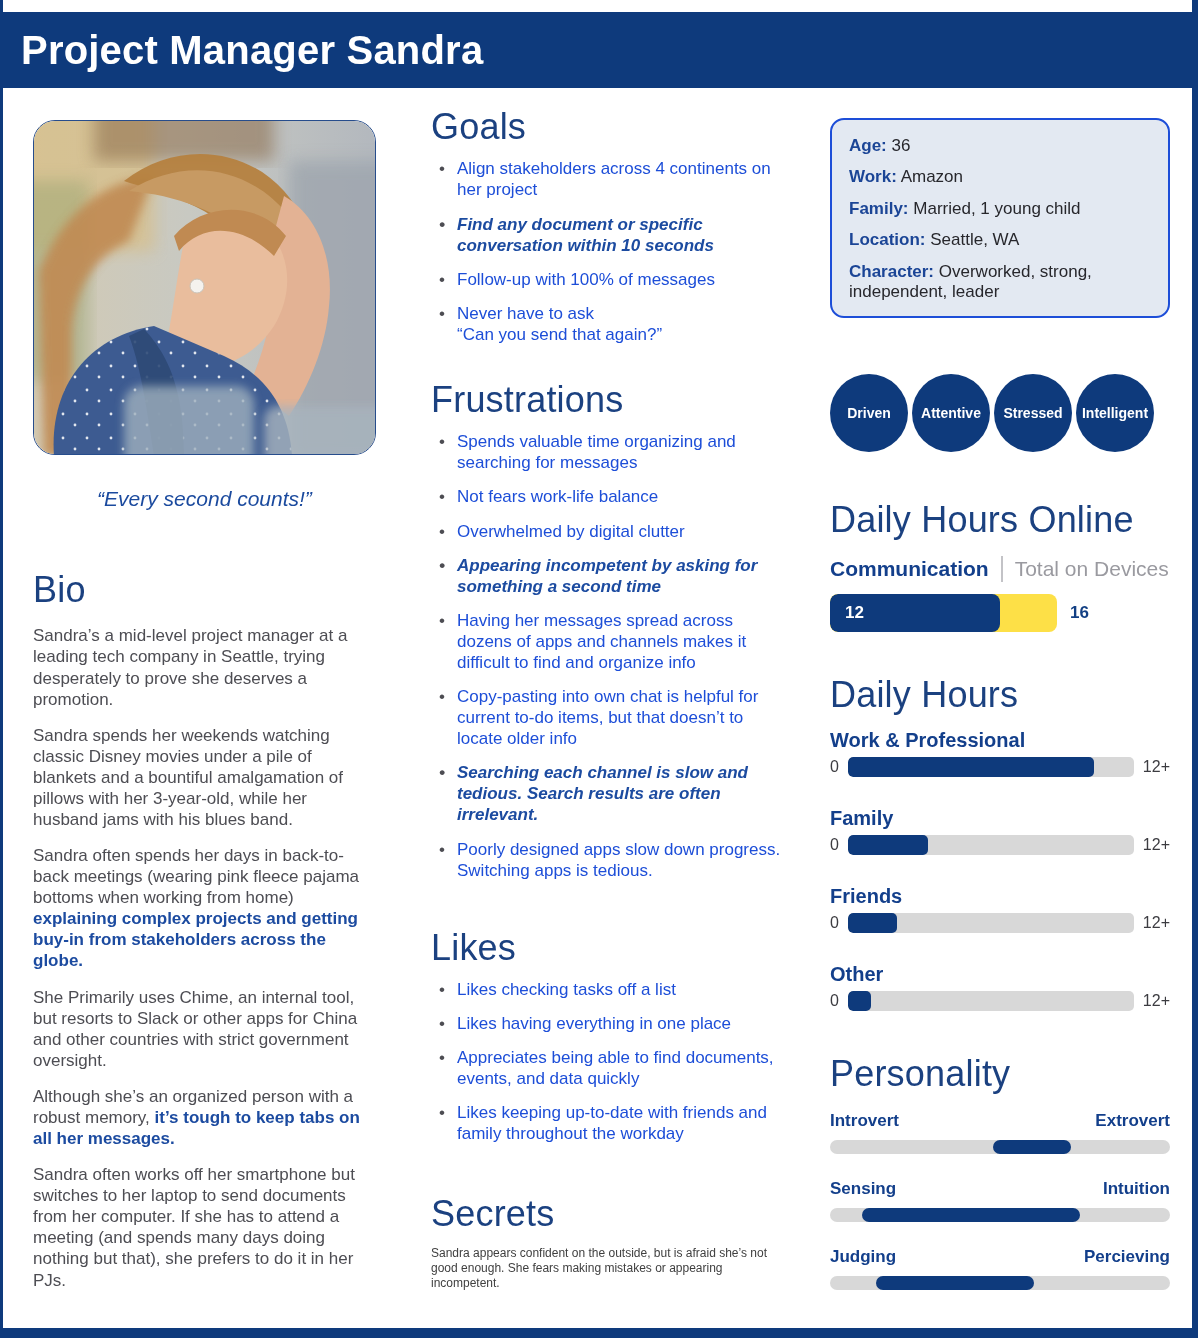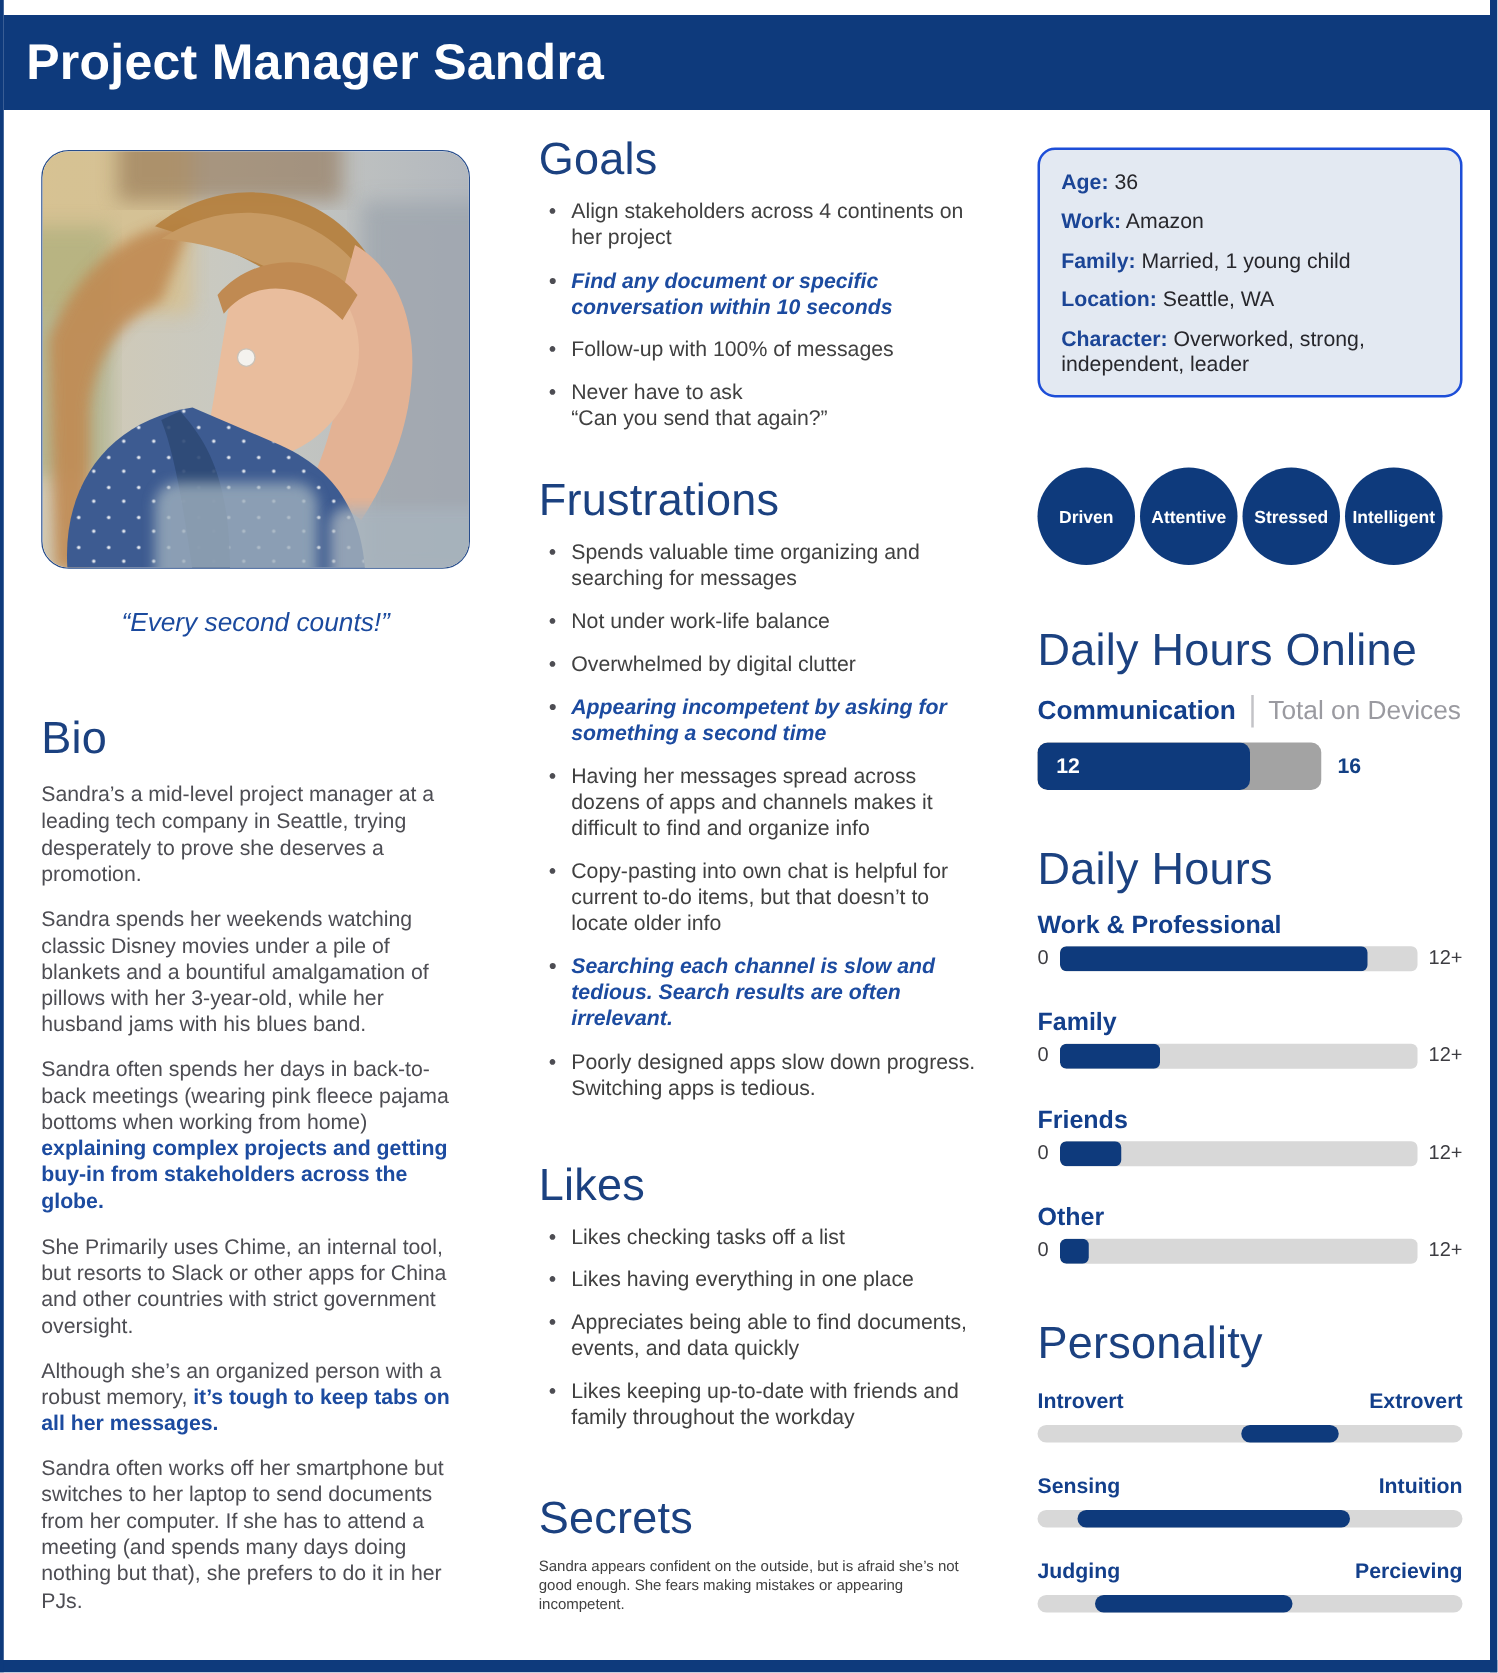--- a/index.html
+++ b/index.html
@@ -27,21 +27,21 @@
   
   .photo-frame { width:343px; height:335px; border-radius:22px; overflow:hidden; border:1px solid #274d8c; }
   .photo-frame svg { display:block; }
   .quote { margin-top:32px; text-align:center; color:#1b4a9e; font-style:italic; font-size:21px; font-weight:500; }
   .bio-h { margin-top:58px; }
   .para { margin-top:15px; color:#4d4d53; font-size:17px; line-height:1.24; }
   .para .b, .bullet .b { color:#1c4ba0; font-weight:700; }
 
   
   ul.blist { list-style:none; margin-top:11px; }
-  ul.blist li { position:relative; padding-left:26px; margin-bottom:13px; color:#404040; font-size:17px; line-height:1.24; white-space:pre-line; }
+  ul.blist li { position:relative; padding-left:26px; margin-bottom:13px; color:#1d4ed8; font-size:17px; line-height:1.24; white-space:pre-line; }
   ul.blist li::before { content:"•"; position:absolute; left:8px; top:0; color:#4d4d53; }
   ul.blist li.bold { color:#1c4ba0; font-weight:700;font-style:italic; }
   .mt-frust { margin-top:34px; }
   .mt-likes { margin-top:46px; }
   .mt-secrets { margin-top:48px; }
   .secrets-text { margin-top:12px; color:#404040; font-size:12px; line-height:1.26; }
 
   
   .infobox { background:#e3e9f2; border:2px solid #1d4ed8; border-radius:14px; padding:16px 17px 14px; }
   .inforow { margin-bottom:11px; font-size:17px; line-height:1.2; color:#27272c; }
@@ -49,21 +49,21 @@
   .inforow .lbl { color:#1b4596; font-weight:700; }
   .traits { margin-top:56px; display:flex; gap:4px; }
   .trait { width:78px; height:78px; border-radius:50%; background:#0e3a7c; color:#fff;
            display:flex; align-items:center; justify-content:center; font-weight:700; font-size:14px; }
   .dho-h { margin-top:47px; }
   .tabs { margin-top:15px; display:flex; align-items:center; font-size:21px; }
   .tab-active { color:#133f8b; font-weight:700; }
   .tab-div { width:2px; height:26px; background:#c3c3c7; margin:0 12px; }
   .tab-inactive { color:#9a9aa0; }
   .dho-bar-row { margin-top:12px; display:flex; align-items:center; }
-  .dho-bar { width:227px; height:38px; border-radius:8px; background:#a3a3a3; overflow:hidden; display:flex; }
+  .dho-bar { width:227px; height:38px; border-radius:8px; background:#fde047; overflow:hidden; display:flex; }
   .dho-fill { background:#0e3a7c; height:100%; display:flex; align-items:center; border-radius:8px; }
   .dho-fill span { color:#fff; font-weight:700; font-size:17px; padding-left:15px; }
   .dho-total { margin-left:13px; color:#134084; font-weight:700; font-size:17px; }
 
   .dh-h { margin-top:42px; }
   .dh-rows { margin-top:14px; }
   .dh-row { margin-bottom:30px; }
   .dh-label { color:#133f8b; font-weight:600; font-size:20px; }
   .dh-track-row { margin-top:5px; display:flex; align-items:center; gap:9px; }
   .dh-min, .dh-max { color:#3c3c41; font-size:16px; flex:0 0 auto; }
@@ -149,21 +149,21 @@
         <li class="bullet">Align stakeholders across 4 continents on her project</li>
         <li class="bullet bold">Find any document or specific conversation within 10 seconds</li>
         <li class="bullet">Follow-up with 100% of messages</li>
         <li class="bullet">Never have to ask
 “Can you send that again?”</li>
       </ul>
 
     <h2 class="section mt-frust">Frustrations</h2>
     <ul class="blist" id="frustrations-list">
         <li class="bullet">Spends valuable time organizing and searching for messages</li>
-        <li class="bullet">Not under work-life balance</li>
+        <li class="bullet">Not fears work-life balance</li>
         <li class="bullet">Overwhelmed by digital clutter</li>
         <li class="bullet bold">Appearing incompetent by asking for something a second time</li>
         <li class="bullet">Having her messages spread across dozens of apps and channels makes it difficult to find and organize info</li>
         <li class="bullet">Copy-pasting into own chat is helpful for current to-do items, but that doesn’t to locate older info</li>
         <li class="bullet bold">Searching each channel is slow and tedious. Search results are often irrelevant.</li>
         <li class="bullet">Poorly designed apps slow down progress. Switching apps is tedious.</li>
       </ul>
 
     <h2 class="section mt-likes">Likes</h2>
     <ul class="blist" id="likes-list">

